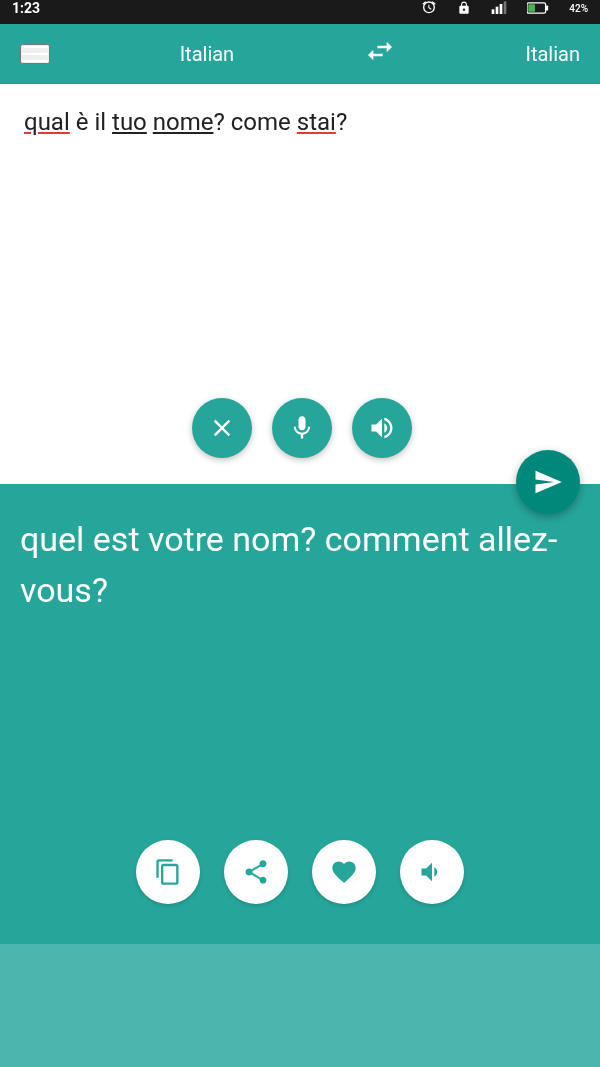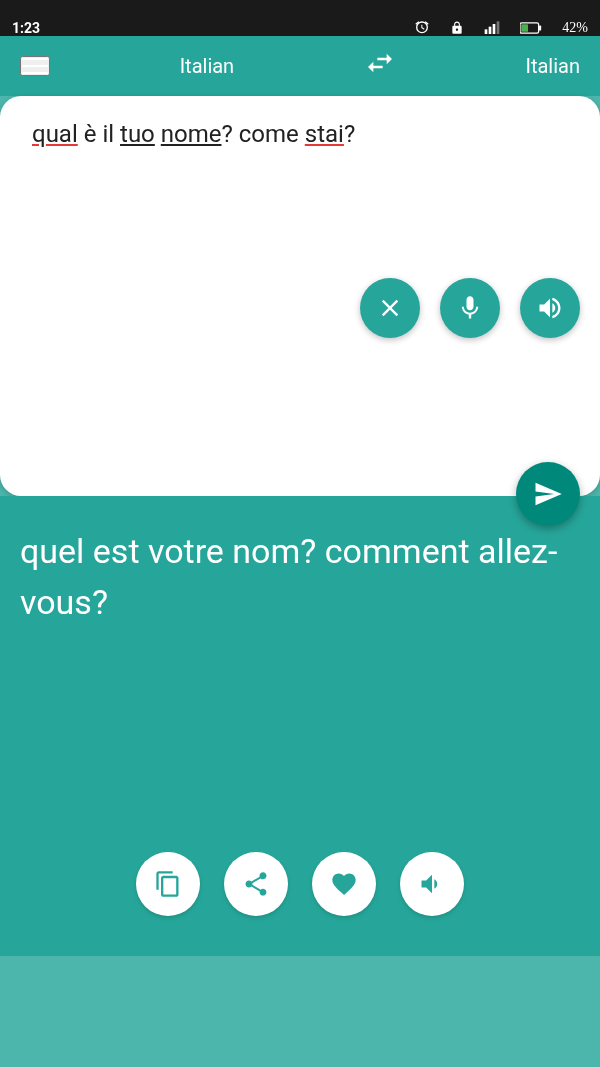--- a/index.html
+++ b/index.html
@@ -9,35 +9,34 @@
       min-height: 1067px;
       font-family: 'Roboto', Arial, sans-serif;
       background: #4db6ac;
       overflow-x: hidden;
     }
 
     
     .status-bar {
       background: #1a1a1a;
       color: white;
-      height: 36px;
-      display: flex;
-      align-items: flex-end;
+      height: 24px;
+      display: flex;
+      align-items: flex-start;
       justify-content: space-between;
       padding: 0 12px;
       font-size: 14px;
       font-weight: 500;
     }
     .status-left { font-weight: bold; }
     .status-right {
       display: flex;
       align-items: center;
       gap: 20px;
-      font-size: 14px;
-      font-family: Liberation Serif, serif;
+      font-size: 10px;
     }
 
     
     .nav-bar {
       background: #26a69a;
       height: 60px;
       display: flex;
       align-items: center;
       justify-content: space-between;
       padding: 0 20px;
@@ -66,28 +65,27 @@
     .nav-swap {
       color: white;
       font-size: 28px;
       cursor: pointer;
     }
 
     
     .input-panel {
       background: white;
       margin: 0;
-      padding: 20px 20px 16px 32px;
+      padding: 20px 20px 16px 24px;
       position: relative;
       min-height: 400px;
       display: flex;
-      flex-direction: row;
+      flex-direction: column;
       justify-content: space-between;
       box-shadow: 0 2px 6px rgba(0,0,0,0.2);
-      border-radius: 21px;
     }
     .input-text {
       font-size: 24px;
       color: #222;
       line-height: 1.5;
       flex: 1;
     }
     .input-text .underline-red {
       text-decoration: underline;
       text-decoration-color: #e53935;

